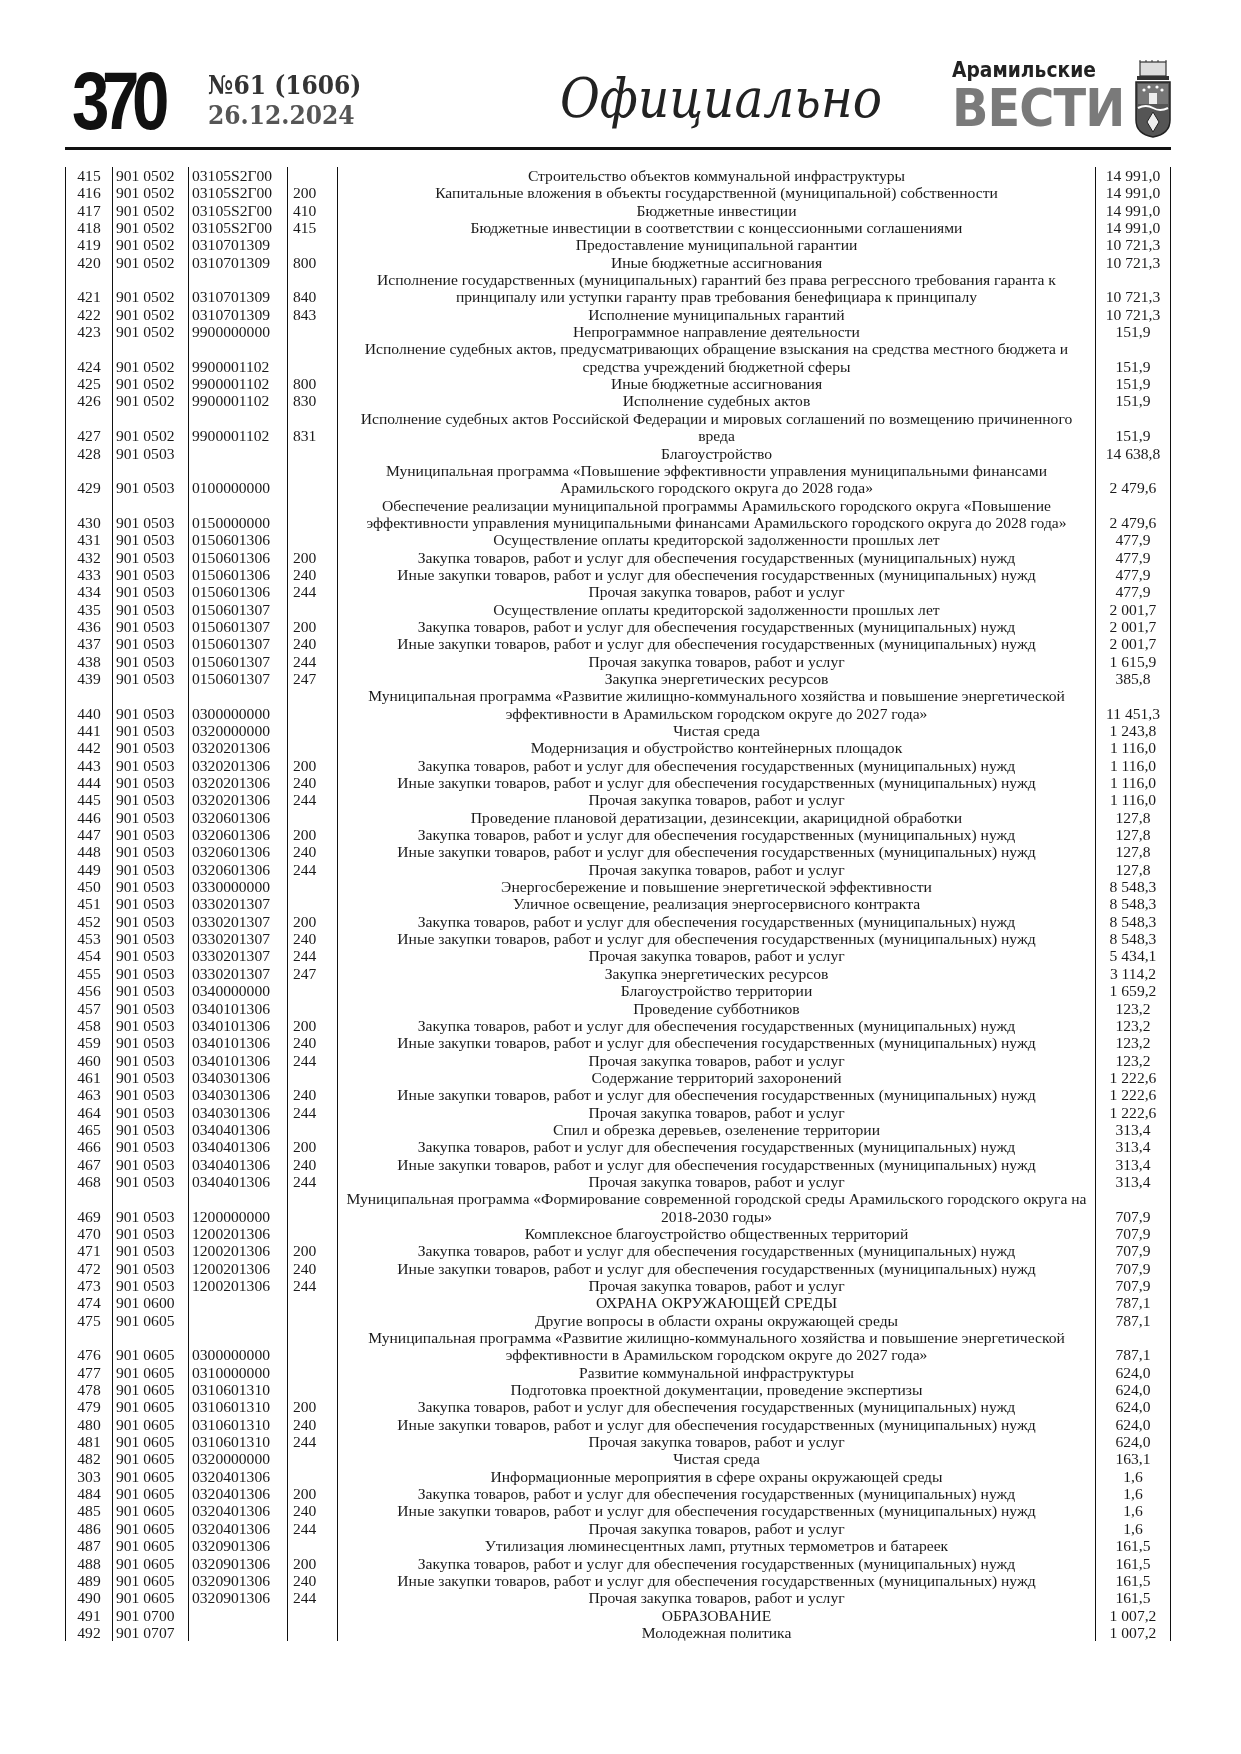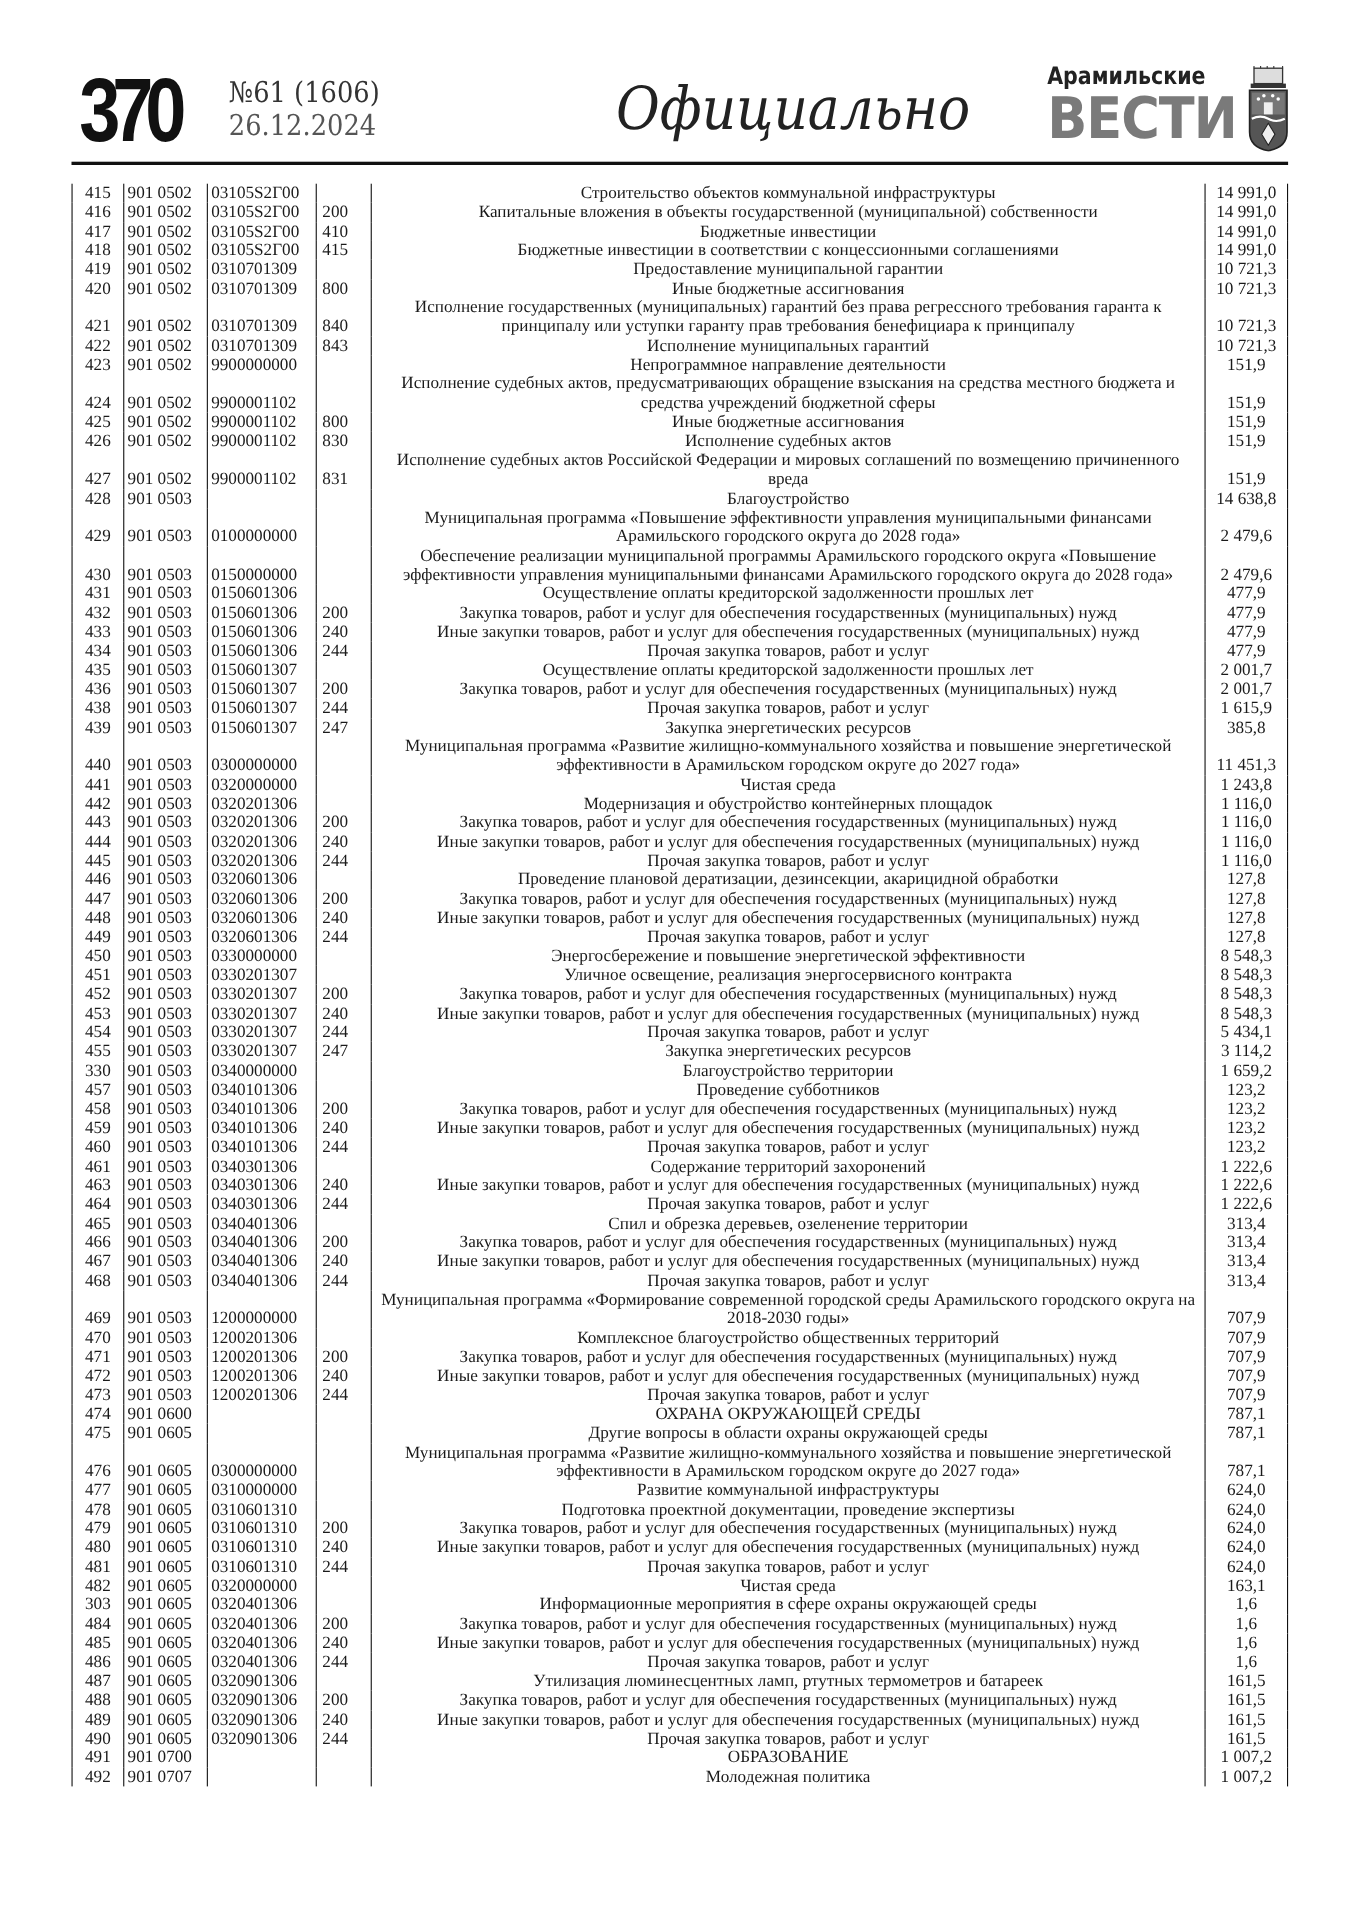--- a/index.html
+++ b/index.html
@@ -5,21 +5,21 @@
   html, body { margin: 0; padding: 0; background: #ffffff; }
   body { width: 1241px; height: 1754px; position: relative; overflow: hidden; color: #1a1a1a; }
 
   .header { position: absolute; left: 0; top: 0; width: 1049px; height: 152px; }
   .page-num {
     position: absolute; left: 72px; top: 60px;
     font-family: "Liberation Sans", sans-serif; font-weight: bold;
     font-size: 82px; line-height: 82px; letter-spacing: -9px; color: #111;
     transform: scaleX(0.82); transform-origin: left top;
   }
-  .issue-block { position: absolute; left: 208px; top: 70px; font-family: "DejaVu Serif", serif; color: #333; }
+  .issue-block { position: absolute; left: 208px; top: 70px; font-family: "DejaVu Serif", serif; color: #333; font-weight: bold; }
   .issue-no { font-size: 26px; line-height: 30px; transform: scaleX(0.9); transform-origin: left; white-space: nowrap; }
   .issue-date { font-size: 26px; line-height: 30px; color: #555; transform: scaleX(0.9); transform-origin: left; white-space: nowrap; }
   .section-title {
     position: absolute; left: 560px; top: 64px;
     font-family: "DejaVu Serif", serif; font-style: italic; font-size: 54px; line-height: 70px;
     color: #222; transform: scaleX(0.9); transform-origin: left;
   }
   .brand { position: absolute; left: 952px; top: 58px; width: 170px; }
   .brand-top {
     font-family: "DejaVu Sans", sans-serif; font-weight: bold; font-size: 22px; line-height: 24px; color: #222;
@@ -249,20 +249,28 @@
         </tr>
         <tr>
           <td class="c-no">436</td>
           <td class="c-sec">901 0503</td>
           <td class="c-tgt">0150601307</td>
           <td class="c-exp">200</td>
           <td class="c-name">Закупка товаров, работ и услуг для обеспечения государственных (муниципальных) нужд</td>
           <td class="c-amt">2 001,7</td>
         </tr>
         <tr>
+          <td class="c-no">437</td>
+          <td class="c-sec">901 0503</td>
+          <td class="c-tgt">0150601307</td>
+          <td class="c-exp">240</td>
+          <td class="c-name">Иные закупки товаров, работ и услуг для обеспечения государственных (муниципальных) нужд</td>
+          <td class="c-amt">2 001,7</td>
+        </tr>
+        <tr>
           <td class="c-no">438</td>
           <td class="c-sec">901 0503</td>
           <td class="c-tgt">0150601307</td>
           <td class="c-exp">244</td>
           <td class="c-name">Прочая закупка товаров, работ и услуг</td>
           <td class="c-amt">1 615,9</td>
         </tr>
         <tr>
           <td class="c-no">439</td>
           <td class="c-sec">901 0503</td>
@@ -393,21 +401,21 @@
         </tr>
         <tr>
           <td class="c-no">455</td>
           <td class="c-sec">901 0503</td>
           <td class="c-tgt">0330201307</td>
           <td class="c-exp">247</td>
           <td class="c-name">Закупка энергетических ресурсов</td>
           <td class="c-amt">3 114,2</td>
         </tr>
         <tr>
-          <td class="c-no">330</td>
+          <td class="c-no">456</td>
           <td class="c-sec">901 0503</td>
           <td class="c-tgt">0340000000</td>
           <td class="c-exp"></td>
           <td class="c-name">Благоустройство территории</td>
           <td class="c-amt">1 659,2</td>
         </tr>
         <tr>
           <td class="c-no">457</td>
           <td class="c-sec">901 0503</td>
           <td class="c-tgt">0340101306</td>

